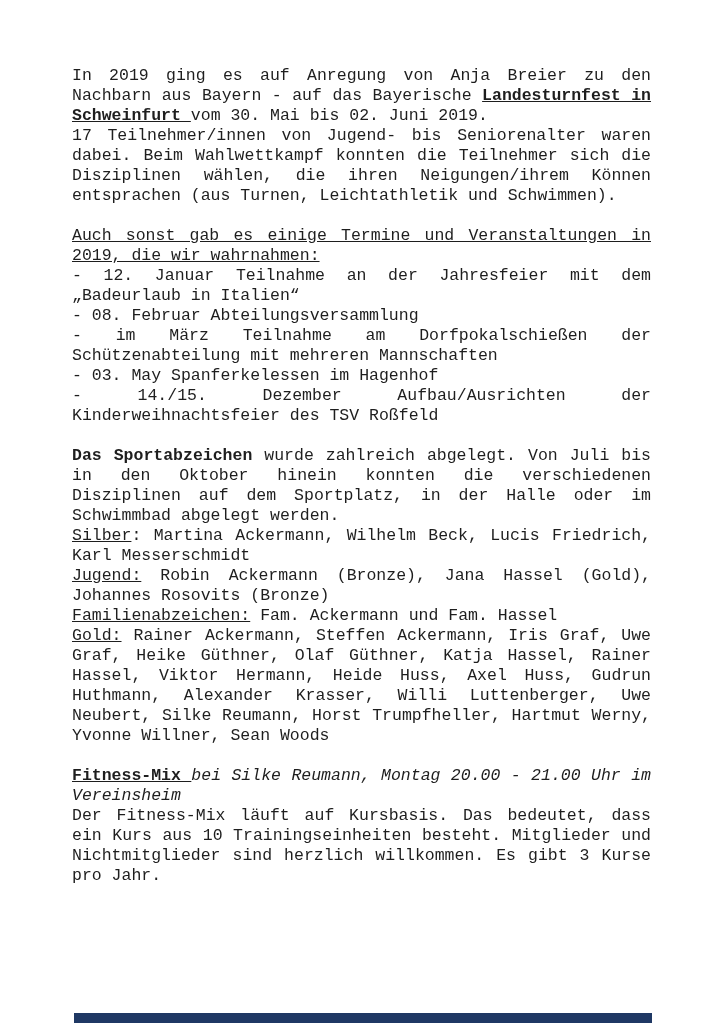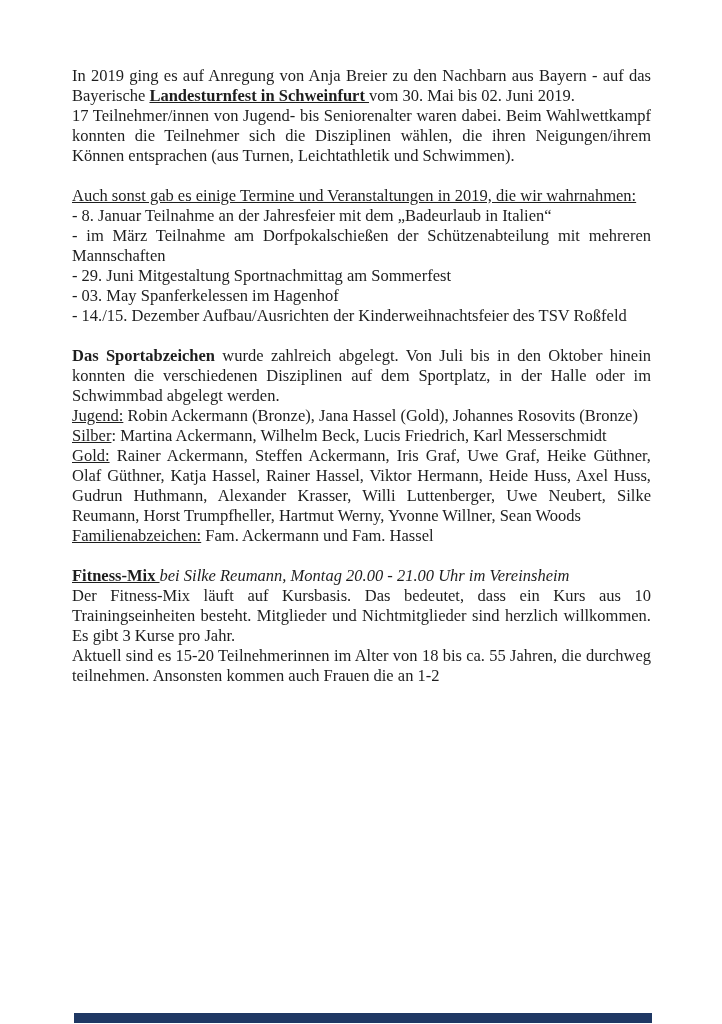--- a/index.html
+++ b/index.html
@@ -8,21 +8,21 @@
     width: 722px;
     height: 1024px;
     background: #ffffff;
     overflow: hidden;
   }
   .sheet {
     position: relative;
     width: 722px;
     height: 1024px;
     background: #ffffff;
-    font-family: Liberation Serif, serif;
+    font-family: Liberation Mono, monospace;
     color: #1e1e1e;
   }
   .text-col {
     position: absolute;
     left: 72px;
     top: 66px;
     width: 579px;
     font-size: 16.5px;
     line-height: 20px;
     text-align: justify;
@@ -46,30 +46,29 @@
 </style>
 </head>
 <body style="background: rgb(255, 255, 255);">
 
 <main class="sheet" style="color: rgb(30, 30, 30);">
   <section class="text-col">
       <p><span>In 2019 ging es auf Anregung von Anja Breier zu den Nachbarn aus Bayern - auf das Bayerische </span><span class="b u">Landesturnfest in Schweinfurt </span><span>vom 30. Mai bis 02. Juni 2019.</span></p>
       <p><span>17 Teilnehmer/innen von Jugend- bis Seniorenalter waren dabei. Beim Wahlwettkampf konnten die Teilnehmer sich die Disziplinen wählen, die ihren Neigungen/ihrem Können entsprachen (aus Turnen, Leichtathletik und Schwimmen).</span></p>
       <div class="spacer"></div>
       <p><span class="u">Auch sonst gab es einige Termine und Veranstaltungen in 2019, die wir wahrnahmen:</span></p>
-      <p><span>- 8. Januar Teilnahme an der Jahresfeier mit dem „Badeurlaub  in Italien“</span></p>
+      <p><span>- 12. Januar Teilnahme an der Jahresfeier mit dem „Badeurlaub  in Italien“</span></p>
+      <p><span>- 08. Februar Abteilungsversammlung</span></p>
       <p><span>- im März Teilnahme am Dorfpokalschießen der Schützenabteilung mit mehreren Mannschaften</span></p>
-      <p><span>- 29. Juni Mitgestaltung Sportnachmittag am Sommerfest</span></p>
       <p><span>- 03. May Spanferkelessen im Hagenhof</span></p>
       <p><span>- 14./15. Dezember Aufbau/Ausrichten der Kinderweihnachtsfeier des TSV Roßfeld</span></p>
       <div class="spacer"></div>
       <p><span class="b">Das Sportabzeichen</span><span> wurde zahlreich abgelegt. Von Juli bis in den Oktober hinein konnten die verschiedenen Disziplinen auf dem Sportplatz, in der Halle oder im Schwimmbad abgelegt werden.</span></p>
+      <p><span class="u">Silber</span><span>: Martina Ackermann, Wilhelm Beck, Lucis Friedrich, Karl Messerschmidt</span></p>
       <p><span class="u">Jugend:</span><span> Robin Ackermann (Bronze), Jana Hassel (Gold), Johannes Rosovits (Bronze)</span></p>
-      <p><span class="u">Silber</span><span>: Martina Ackermann, Wilhelm Beck, Lucis Friedrich, Karl Messerschmidt</span></p>
+      <p><span class="u">Familienabzeichen:</span><span> Fam. Ackermann und Fam. Hassel</span></p>
       <p><span class="u">Gold:</span><span> Rainer Ackermann, Steffen Ackermann,  Iris Graf, Uwe Graf, Heike Güthner, Olaf Güthner, Katja Hassel, Rainer Hassel, Viktor Hermann, Heide Huss, Axel Huss, Gudrun Huthmann, Alexander Krasser, Willi Luttenberger,  Uwe Neubert, Silke Reumann, Horst Trumpfheller, Hartmut Werny, Yvonne Willner, Sean Woods</span></p>
-      <p><span class="u">Familienabzeichen:</span><span> Fam. Ackermann und Fam. Hassel</span></p>
       <div class="spacer"></div>
       <p><span class="b u">Fitness-Mix </span><span class="i">bei Silke Reumann, Montag 20.00 - 21.00 Uhr im Vereinsheim</span></p>
       <p><span>Der Fitness-Mix läuft auf Kursbasis. Das bedeutet, dass ein Kurs aus 10 Trainingseinheiten besteht. Mitglieder und Nichtmitglieder sind herzlich willkommen. Es gibt 3 Kurse pro Jahr.</span></p>
-      <p><span>Aktuell sind es 15-20 Teilnehmerinnen im Alter von 18 bis ca. 55 Jahren, die durchweg teilnehmen. Ansonsten kommen auch Frauen die an 1-2</span></p>
     </section>
   <div class="bottom-strip" style="background: rgb(31, 56, 100);"></div>
 </main>
 
 </body></html>

